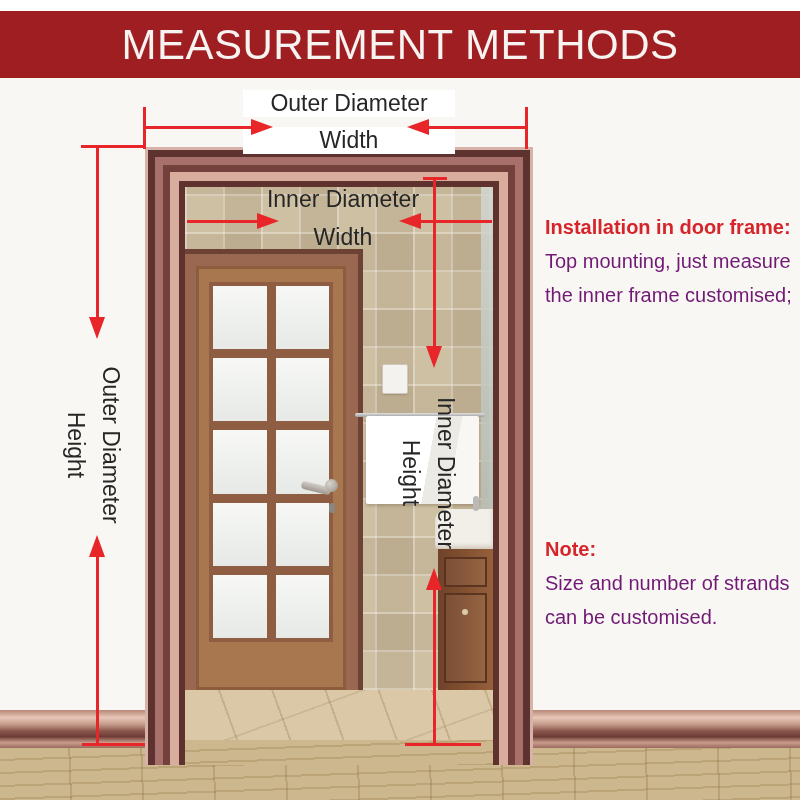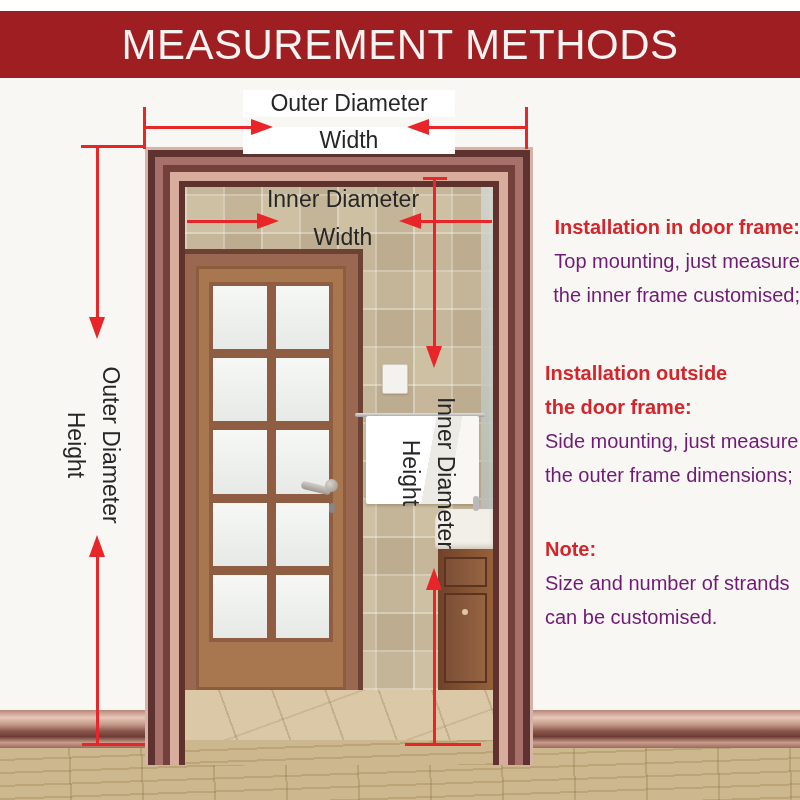--- a/index.html
+++ b/index.html
@@ -189,32 +189,26 @@
   <div class="ann vline" style="left:433px;top:178px;height:168px;"></div>
   <div class="ann ah ah-down" style="left:426px;top:346px;"></div>
   <div class="ann v-label" style="left:428px;top:473px;">
     <div>Inner Diameter</div>
     <div>Height</div>
   </div>
   <div class="ann ah ah-up" style="left:426px;top:568px;"></div>
   <div class="ann vline" style="left:433px;top:590px;height:156px;"></div>
   <div class="ann hline" style="left:405px;top:743px;width:76px;"></div>
 
-  <div class="instr" style="top:210px;text-align:right;">
+  <div class="instr" style="top:210px;">
     <div class="head">Installation in door frame:</div>
     <div class="body">Top mounting, just measure</div>
     <div class="body">the inner frame customised;</div>
   </div>
 
-  <div class="instr" style="top:356px;">
-    <div class="head">Installation outside</div>
-    <div class="head">the door frame:</div>
-    <div class="body">Side mounting, just measure</div>
-    <div class="body">the outer frame dimensions;</div>
-  </div>
 
   <div class="instr" style="top:532px;">
     <div class="head">Note:</div>
     <div class="body">Size and number of strands</div>
     <div class="body">can be customised.</div>
   </div>
 
 </div>
 
 </body></html>

